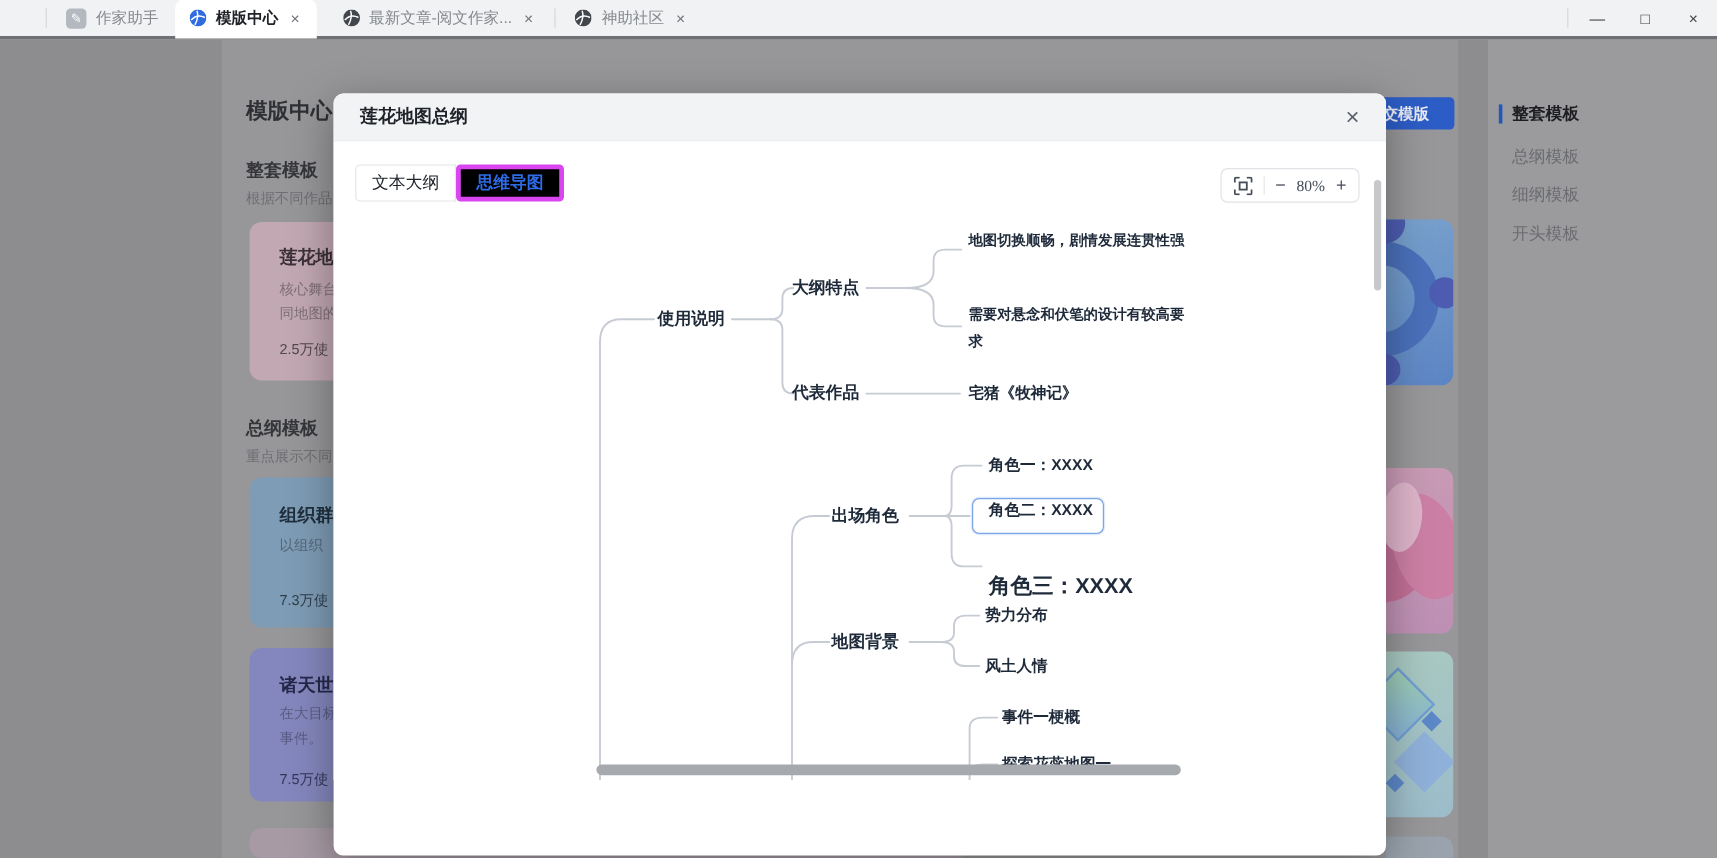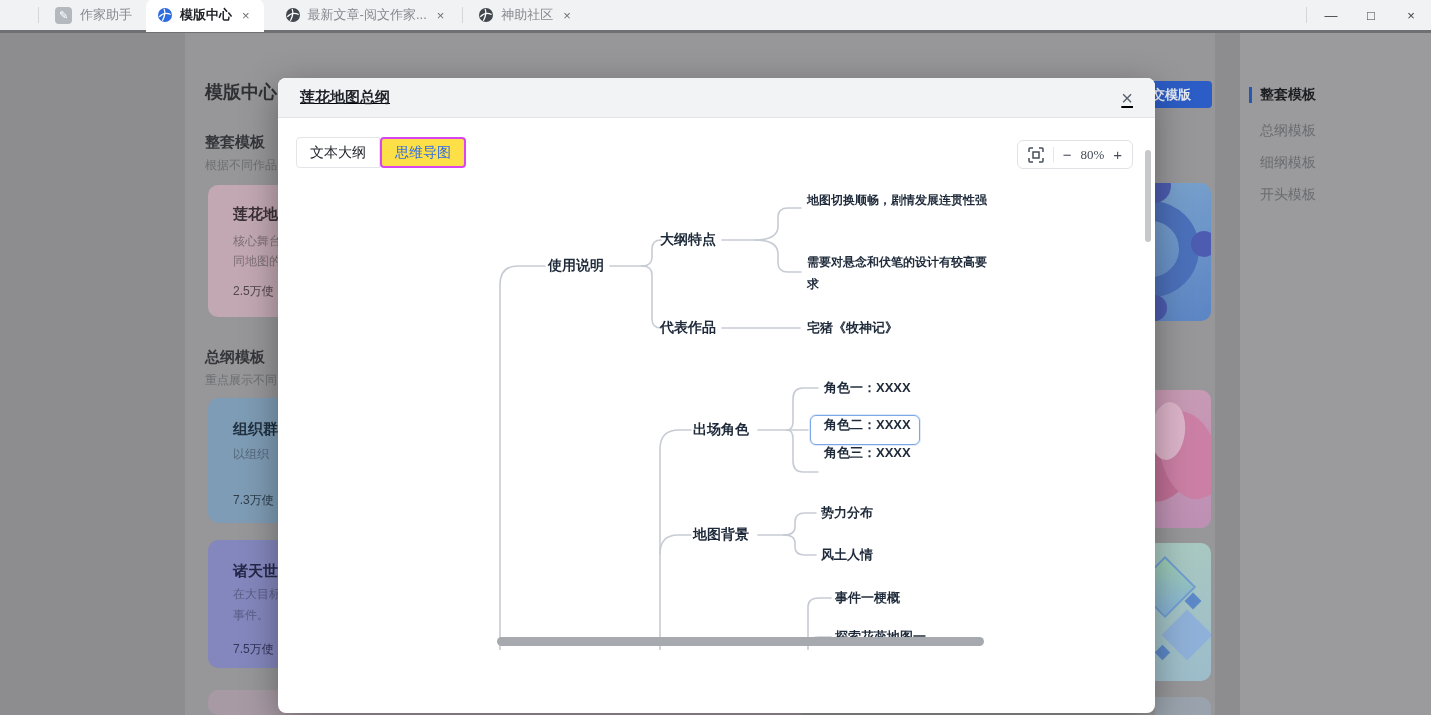--- a/index.html
+++ b/index.html
@@ -44,31 +44,31 @@
 
   .nav-item { position:absolute; left:1260px; font-size:14px; color:#6b6c70; cursor:pointer; white-space:nowrap; }
   .nav-item.active { font-weight:bold; color:#1d1e21; }
   .nav-bar { position:absolute; left:1249px; top:87px; width:3px; height:16px; background:#2458b8; }
 
   
   .modal { position:absolute; left:278px; top:78px; width:877px; height:635px; background:#ffffff;
            border-radius:8px; box-shadow:0 10px 36px rgba(0,0,0,.35); z-index:10; }
   .modal-header { position:absolute; top:0; left:0; right:0; height:40px; background:#f2f3f5;
                   border-bottom:1px solid #e1e3e7; border-radius:8px 8px 0 0;
-                  display:flex; align-items:center; padding:0 22px;text-decoration:underline; }
+                  display:flex; align-items:center; padding:0 22px; }
   .modal-header .m-title { font-size:15px; font-weight:bold; color:#1f2329; }
   .modal-header .m-close { margin-left:auto; font-size:20px; color:#5c6370; cursor:pointer; line-height:1; }
 
   .modal-body { position:absolute; top:40px; left:0; right:0; bottom:63px; overflow:hidden; background:#fff; }
 
   .view-tabs { position:absolute; left:18px; top:19px; display:flex; z-index:5; }
   .vtab { height:31px; padding:0 13px; font-size:14px; display:flex; align-items:center;
           background:#fff; border:1px solid #e3e5e9; color:#20242b; cursor:pointer; }
   .vtab:first-child { border-radius:4px 0 0 4px; }
-  .vtab.selected { background:#fde047; border:2px solid #d946ef; color:#2e6be6; font-weight:normal; border-radius:4px; }
+  .vtab.selected { background:#000000; border:4px solid #d946ef; color:#2e6be6; font-weight:bold; border-radius:4px; }
 
   .zoom-group { position:absolute; right:22px; top:22px; height:29px; display:flex; align-items:center;
                 background:#fff; border:1px solid #e0e2e6; border-radius:6px; padding:0 10px; gap:9px; z-index:5; }
   .zoom-group .zg-div { width:1px; height:15px; background:#e4e6e9; }
   .zoom-group .zbtn { font-size:15px; color:#454d59; cursor:pointer; line-height:1; }
   .zoom-level { font-size:13px; color:#454d59;font-family:Liberation Serif, serif; }
 
   .mm-svg { position:absolute; left:0; top:0; }
   .mm-label { position:absolute; font-size:14px; font-weight:bold; color:#1e2a3a; white-space:nowrap; }
   .mm-leaf { position:absolute; width:184px; font-size:12px; font-weight:bold; color:#1e2a3a; line-height:22px; }
@@ -244,21 +244,21 @@
     <div class="mm-label" style="left:382px; top:113px;">大纲特点</div>
     <div class="mm-leaf" style="left:529px; top:71px;">地图切换顺畅，剧情发展连贯性强</div>
     <div class="mm-leaf" style="left:529px; top:133px;">需要对悬念和伏笔的设计有较高要求</div>
     <div class="mm-label" style="left:382px; top:201px;">代表作品</div>
     <div class="mm-label" style="left:529px; top:201px; font-size:13px;">宅猪《牧神记》</div>
     <div class="mm-label" style="left:415px; top:303px;">出场角色</div>
     <div class="mm-label" style="left:546px; top:261px; font-size:13px;">角色一：XXXX</div>
     <div class="mm-box">
       <span class="mm-box-label">角色二：XXXX</span>
     </div>
-    <div class="mm-label" style="left:546px; top:326px; font-size:13px;">角色三：XXXX</div>
+    <div class="mm-label" style="left:546px; top:358px; font-size:18px;">角色三：XXXX</div>
     <div class="mm-label" style="left:415px; top:408px;">地图背景</div>
     <div class="mm-label" style="left:543px; top:386px; font-size:13px;">势力分布</div>
     <div class="mm-label" style="left:543px; top:428px; font-size:13px;">风土人情</div>
     <div class="mm-label" style="left:557px; top:471px; font-size:13px;">事件一梗概</div>
     <div class="mm-label" style="left:557px; top:510px; font-size:13px;">探索花蕊地图一</div>
 
     <div class="v-scrollbar"></div>
     <div class="h-scrollbar"></div>
   </div>
 

